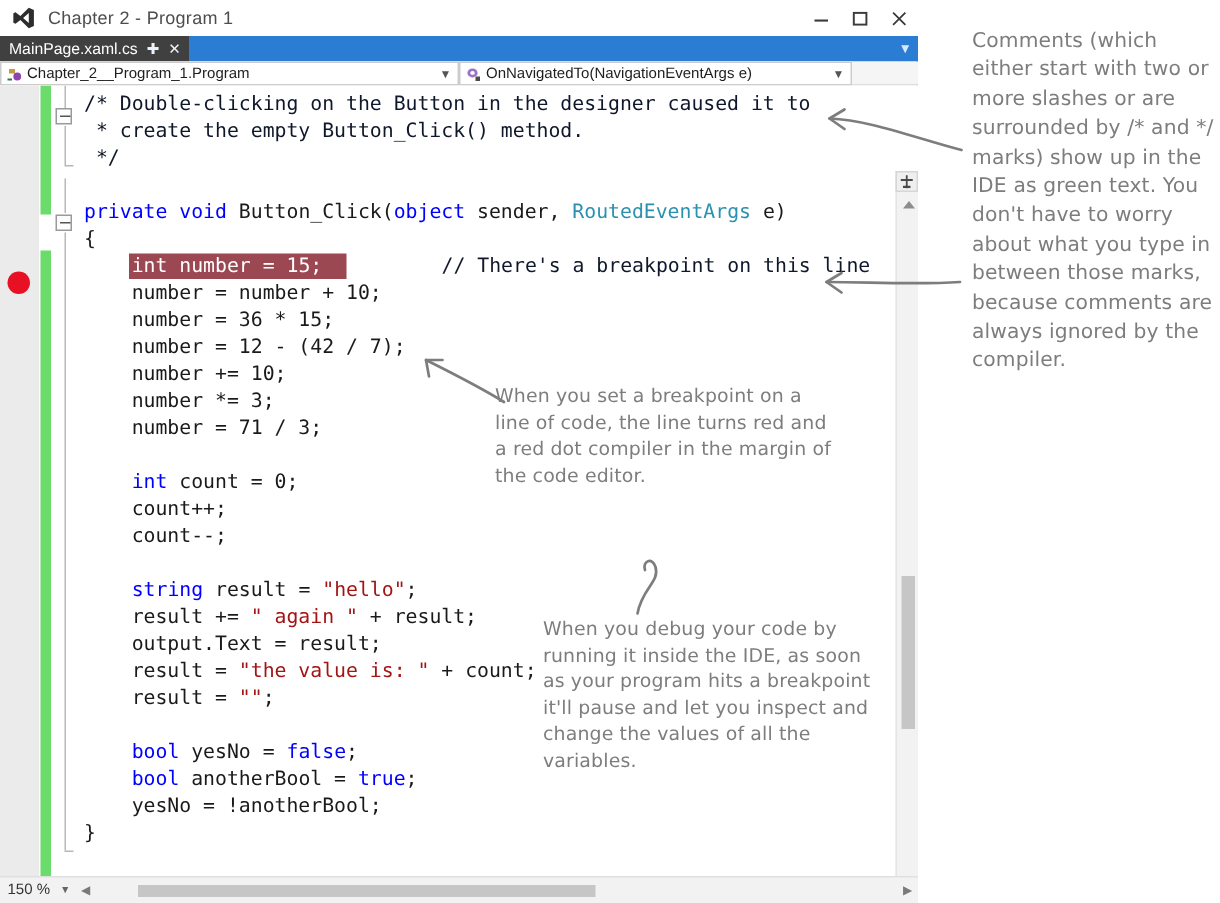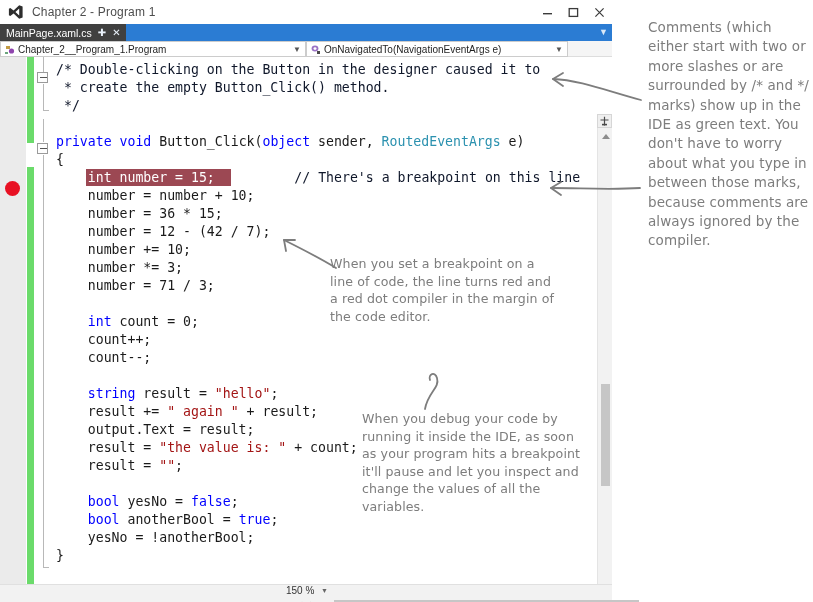--- a/index.html
+++ b/index.html
@@ -140,21 +140,21 @@
     position: absolute; left: 3px; top: 270px; width: 9px; height: 102px;
     background: #c6c6c6;
   }
   .tri { width: 0; height: 0; }
   .tri.up { border-left: 4px solid transparent; border-right: 4px solid transparent; border-bottom: 5px solid #8d8d8d; }
 
   
   .bottombar {
     position: absolute; left: 0; bottom: 0; width: 612px; height: 18px;
     background: #f2f2f2; border-top: 1px solid #e0e0e0;
-    display: flex; align-items: center; flex-direction: column;
+    display: flex; align-items: center;
   }
   .zoom-box {
     width: 48px; height: 16px; margin-left: 2px;
     display: flex; align-items: center; font-size: 10px; color: #333;
     padding-left: 3px;
   }
   .zoom-drop { margin-left: auto; font-size: 7px; color: #666; padding-right: 3px; }
   .hscroll {
     position: relative; flex: 1; height: 16px; background: #f2f2f2;
     display: flex; align-items: center;

